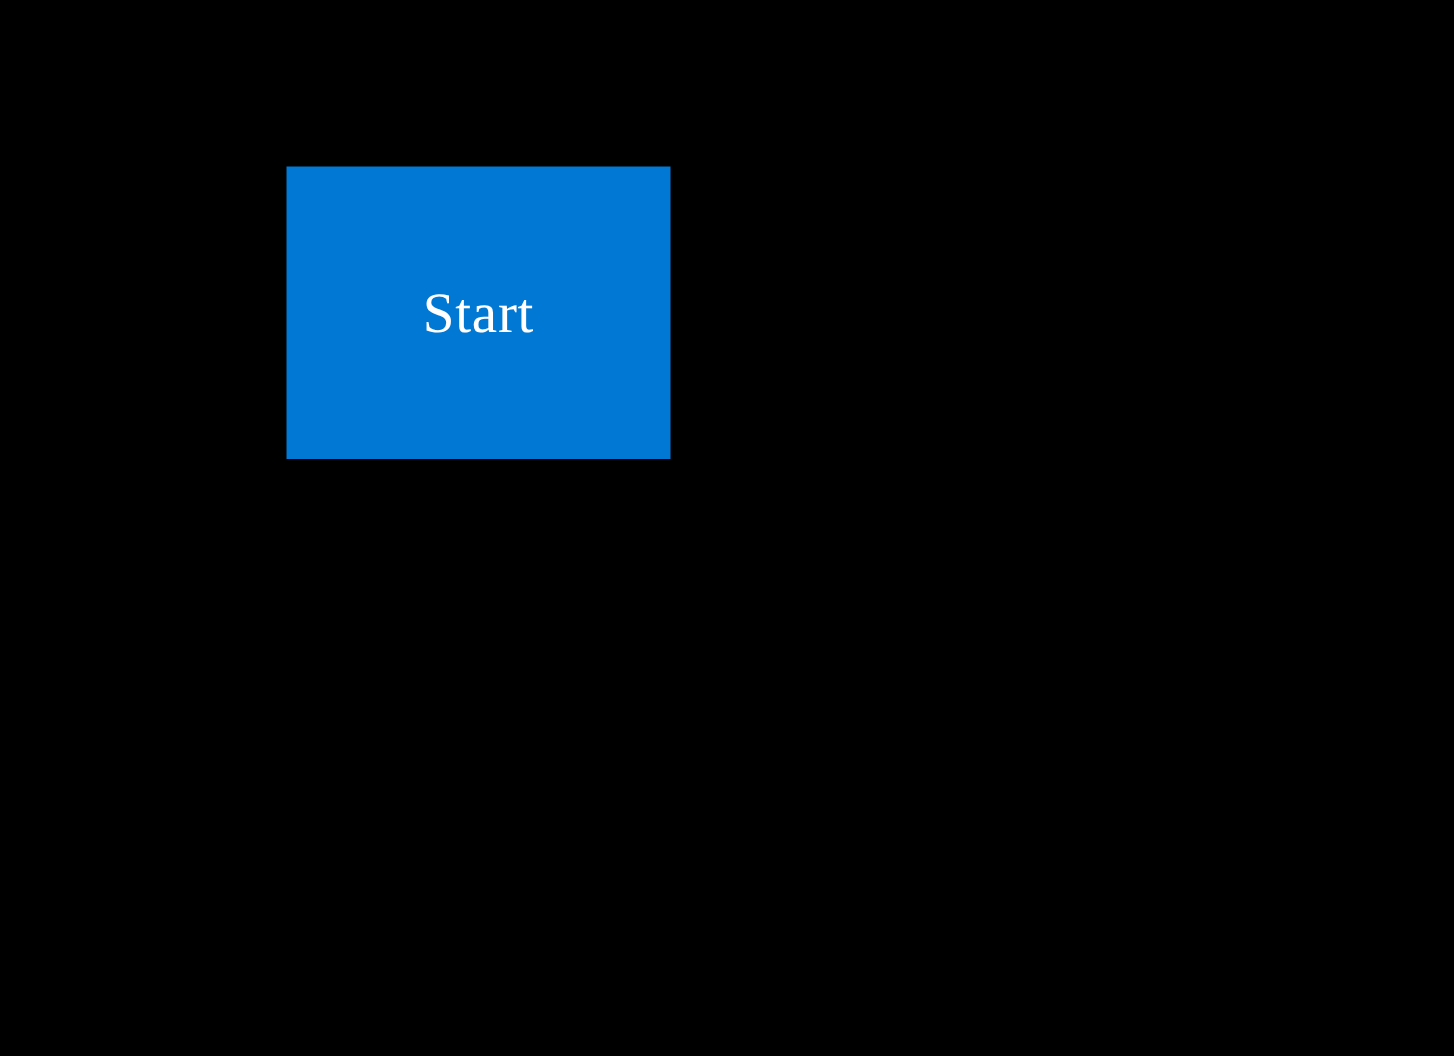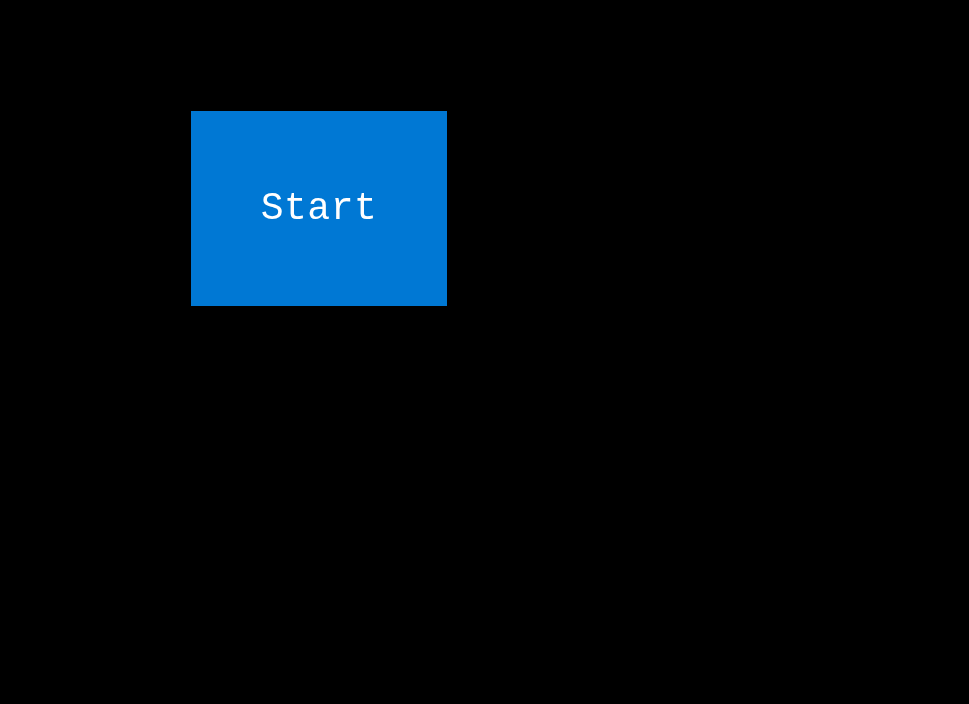--- a/index.html
+++ b/index.html
@@ -27,21 +27,21 @@
     height: 195px;
     background: var(--accent-blue, #0078d4);
     color: var(--button-text, #ffffff);
     border: none;
     outline: none;
     margin: 0;
     padding: 0;
     display: flex;
     align-items: center;
     justify-content: center;
-    font-family: Liberation Mono, monospace;
+    font-family: Liberation Serif, serif;
     font-size: 38px;
     font-weight: 400;
     letter-spacing: 0.5px;
     cursor: pointer;
   }
 </style>
 </head>
 <body>
 
 <div class="screen">

